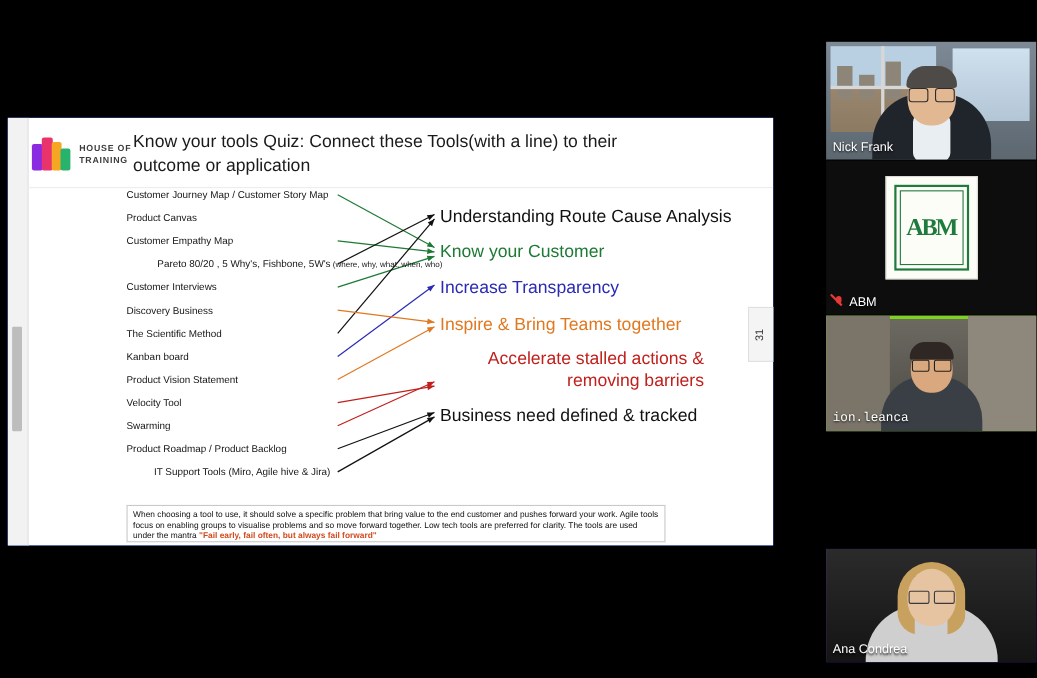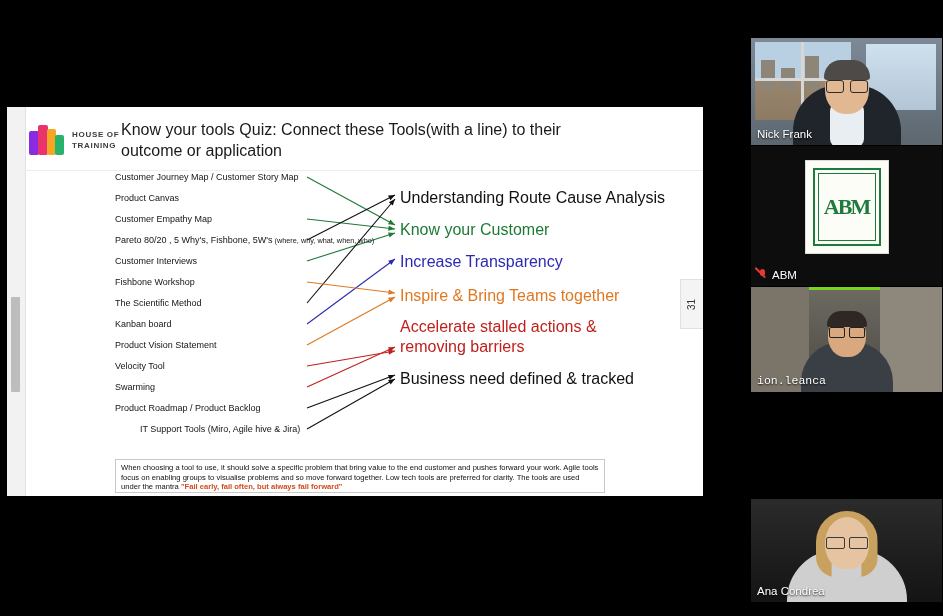--- a/index.html
+++ b/index.html
@@ -118,21 +118,21 @@
   .tool-item .small {
     font-size: 7.3px;
   }
 
   
   .outcome {
     position: absolute;
     font-size: 16px;
     white-space: nowrap;
   }
-  .outcome.wrap { white-space: normal; width: 240px; line-height: 20px; }
+  .outcome.wrap { white-space: normal; width: 240px; line-height: 20px; text-align: right; }
 
   
   #connectors {
     position: absolute;
     left: 0;
     top: 0;
     width: 696px;
     height: 389px;
     pointer-events: none;
   }
@@ -421,23 +421,23 @@
         <line x1="300" y1="301" x2="388" y2="268" stroke="#111111" stroke-width="1.1"></line>
         <polygon points="388.0,268.0 382.8,272.7 381.0,267.9" fill="#111111"></polygon>
         <line x1="300" y1="322" x2="388" y2="272" stroke="#111111" stroke-width="1.1"></line>
         <polygon points="388.0,272.0 383.6,277.5 381.1,273.0" fill="#111111"></polygon>
       </svg>
 
     <div class="tool-list">
         <div class="tool-item" style="top: 0px;"><span>Customer Journey Map / Customer Story Map</span></div>
         <div class="tool-item" style="top: 21px;"><span>Product Canvas</span></div>
         <div class="tool-item" style="top: 42px;"><span>Customer Empathy Map</span></div>
-        <div class="tool-item" style="top: 63px;"><span>Pareto 80/20 , 5 Why's, Fishbone, 5W's</span><span class="small"> (where, why, what, when, who)</span></div>
+        <div class="tool-item" style="top: 63px; margin-left: 28px;"><span>Pareto 80/20 , 5 Why's, Fishbone, 5W's</span><span class="small"> (where, why, what, when, who)</span></div>
         <div class="tool-item" style="top: 84px;"><span>Customer Interviews</span></div>
-        <div class="tool-item" style="top: 105px;"><span>Fishbone Workshop</span></div>
+        <div class="tool-item" style="top: 105px;"><span>Discovery Business</span></div>
         <div class="tool-item" style="top: 126px;"><span>The Scientific Method</span></div>
         <div class="tool-item" style="top: 147px;"><span>Kanban board</span></div>
         <div class="tool-item" style="top: 168px;"><span>Product Vision Statement</span></div>
         <div class="tool-item" style="top: 189px;"><span>Velocity Tool</span></div>
         <div class="tool-item" style="top: 210px;"><span>Swarming</span></div>
         <div class="tool-item" style="top: 231px;"><span>Product Roadmap / Product Backlog</span></div>
         <div class="tool-item" style="top: 252px; padding-left: 25px;"><span>IT Support Tools (Miro, Agile hive &amp; Jira)</span></div>
       </div>
 
     <div id="outcomes-layer">

